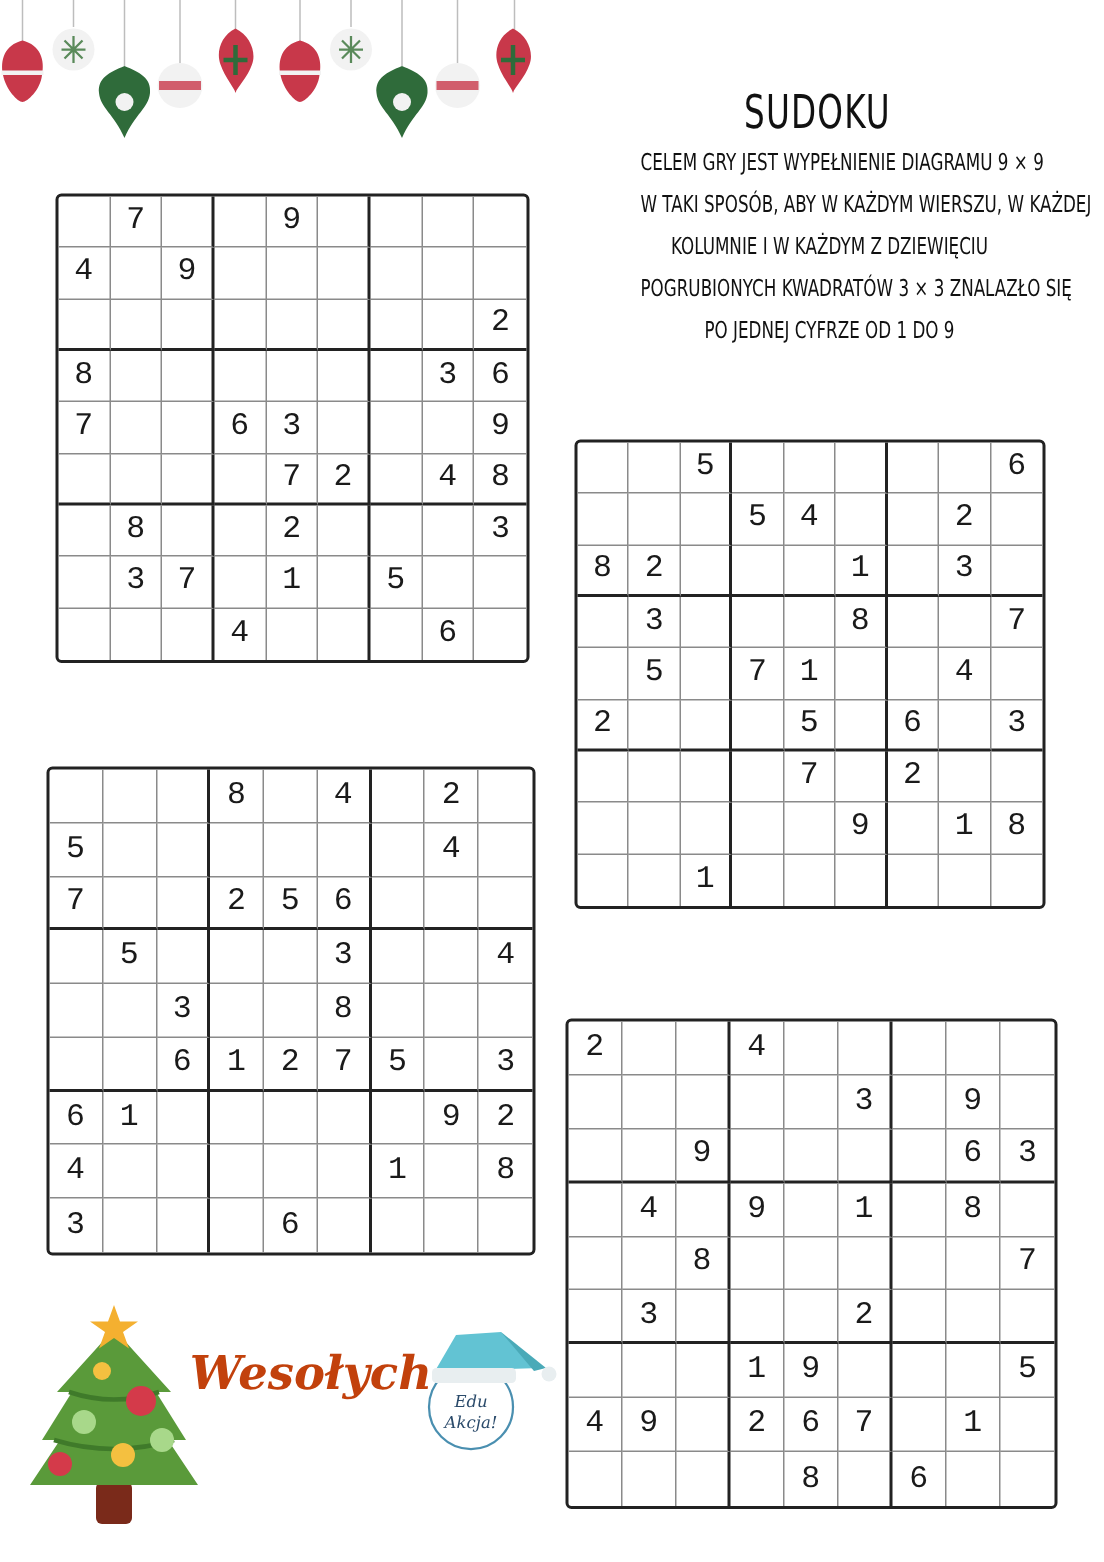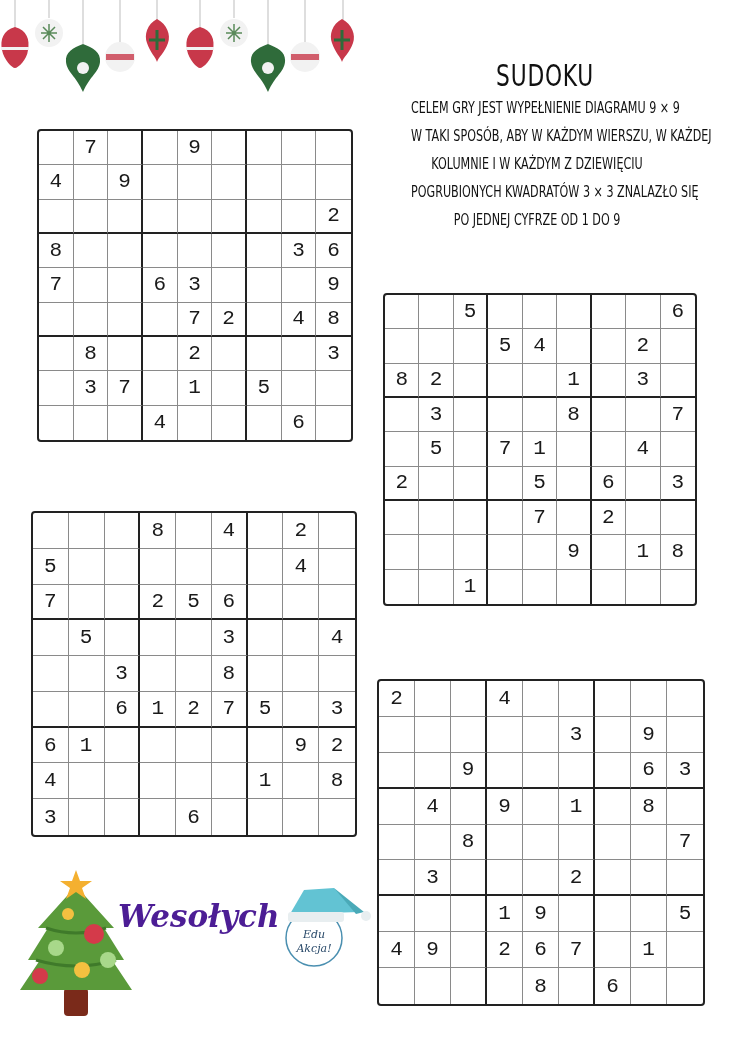--- a/index.html
+++ b/index.html
@@ -2,42 +2,42 @@
 <html><head>
   <meta charset="utf-8">
   <style>
     html, body { margin: 0; padding: 0; background: #ffffff; }
     body { width: 736px; height: 1041px; position: relative; overflow: hidden; font-family: "DejaVu Sans", sans-serif; }
 
     .ornaments { position: absolute; left: 0; top: 0; width: 370px; height: 100px; }
     .title { position: absolute; left: 470px; top: 36px; width: 150px; text-align: center;
              font-family: "DejaVu Sans Condensed", "DejaVu Sans", sans-serif; font-size: 31px; letter-spacing: 1px;
              color: #111; transform: scaleX(0.78); transform-origin: center; font-weight: normal; }
-    .instructions { position: absolute; left: 362px; top: 94px; width: 350px; text-align: center; }
+    .instructions { position: absolute; left: 378px; top: 94px; width: 350px; text-align: center; }
     .instructions .line { display: block; font-family: "DejaVu Sans", sans-serif; font-size: 15.5px;
              line-height: 28px; color: #111; white-space: nowrap; transform: scaleX(0.72); transform-origin: center;
              font-variant: small-caps; }
 
     .grid { position: absolute; display: grid; grid-template-columns: repeat(9, 1fr); grid-template-rows: repeat(9, 1fr);
             border: 2px solid #222; border-radius: 4px; box-sizing: border-box; background: #fff; }
     .cell { border-right: 1px solid #8a8a8a; border-bottom: 1px solid #8a8a8a; box-sizing: border-box;
             display: flex; align-items: center; justify-content: center;
             font-family: "Liberation Mono", "DejaVu Sans Mono", monospace; font-size: 21px; color: #1a1a1a; }
     .cell.c2, .cell.c5 { border-right: 2px solid #222; }
     .cell.c8 { border-right: none; }
     .cell.r2, .cell.r5 { border-bottom: 2px solid #222; }
     .cell.r8 { border-bottom: none; }
 
     #grid1 { left: 37px; top: 129px; width: 316px; height: 313px; }
     #grid2 { left: 383px; top: 293px; width: 314px; height: 313px; }
     #grid3 { left: 31px; top: 511px; width: 326px; height: 326px; }
     #grid4 { left: 377px; top: 679px; width: 328px; height: 327px; }
 
-    .greeting { position: absolute; left: 118px; top: 892px; width: 170px; text-align: left;
-                font-family: "DejaVu Serif", serif; font-style: italic; font-weight: bold; color: #4c1d95; }
+    .greeting { position: absolute; left: 118px; top: 892px; width: 170px; text-align: right;
+                font-family: "DejaVu Serif", serif; font-style: italic; font-weight: bold; color: #c2410c; }
     .greeting .g1 { display: block; font-size: 31px; line-height: 48px; }
     .greeting .g2 { display: block; font-size: 31px; line-height: 48px; }
 
     .tree { position: absolute; left: 18px; top: 868px; width: 116px; height: 152px; }
     .logo { position: absolute; left: 280px; top: 882px; width: 96px; height: 96px; }
   </style>
 </head>
 <body>
 
 <svg class="ornaments" viewBox="0 0 370 100">

